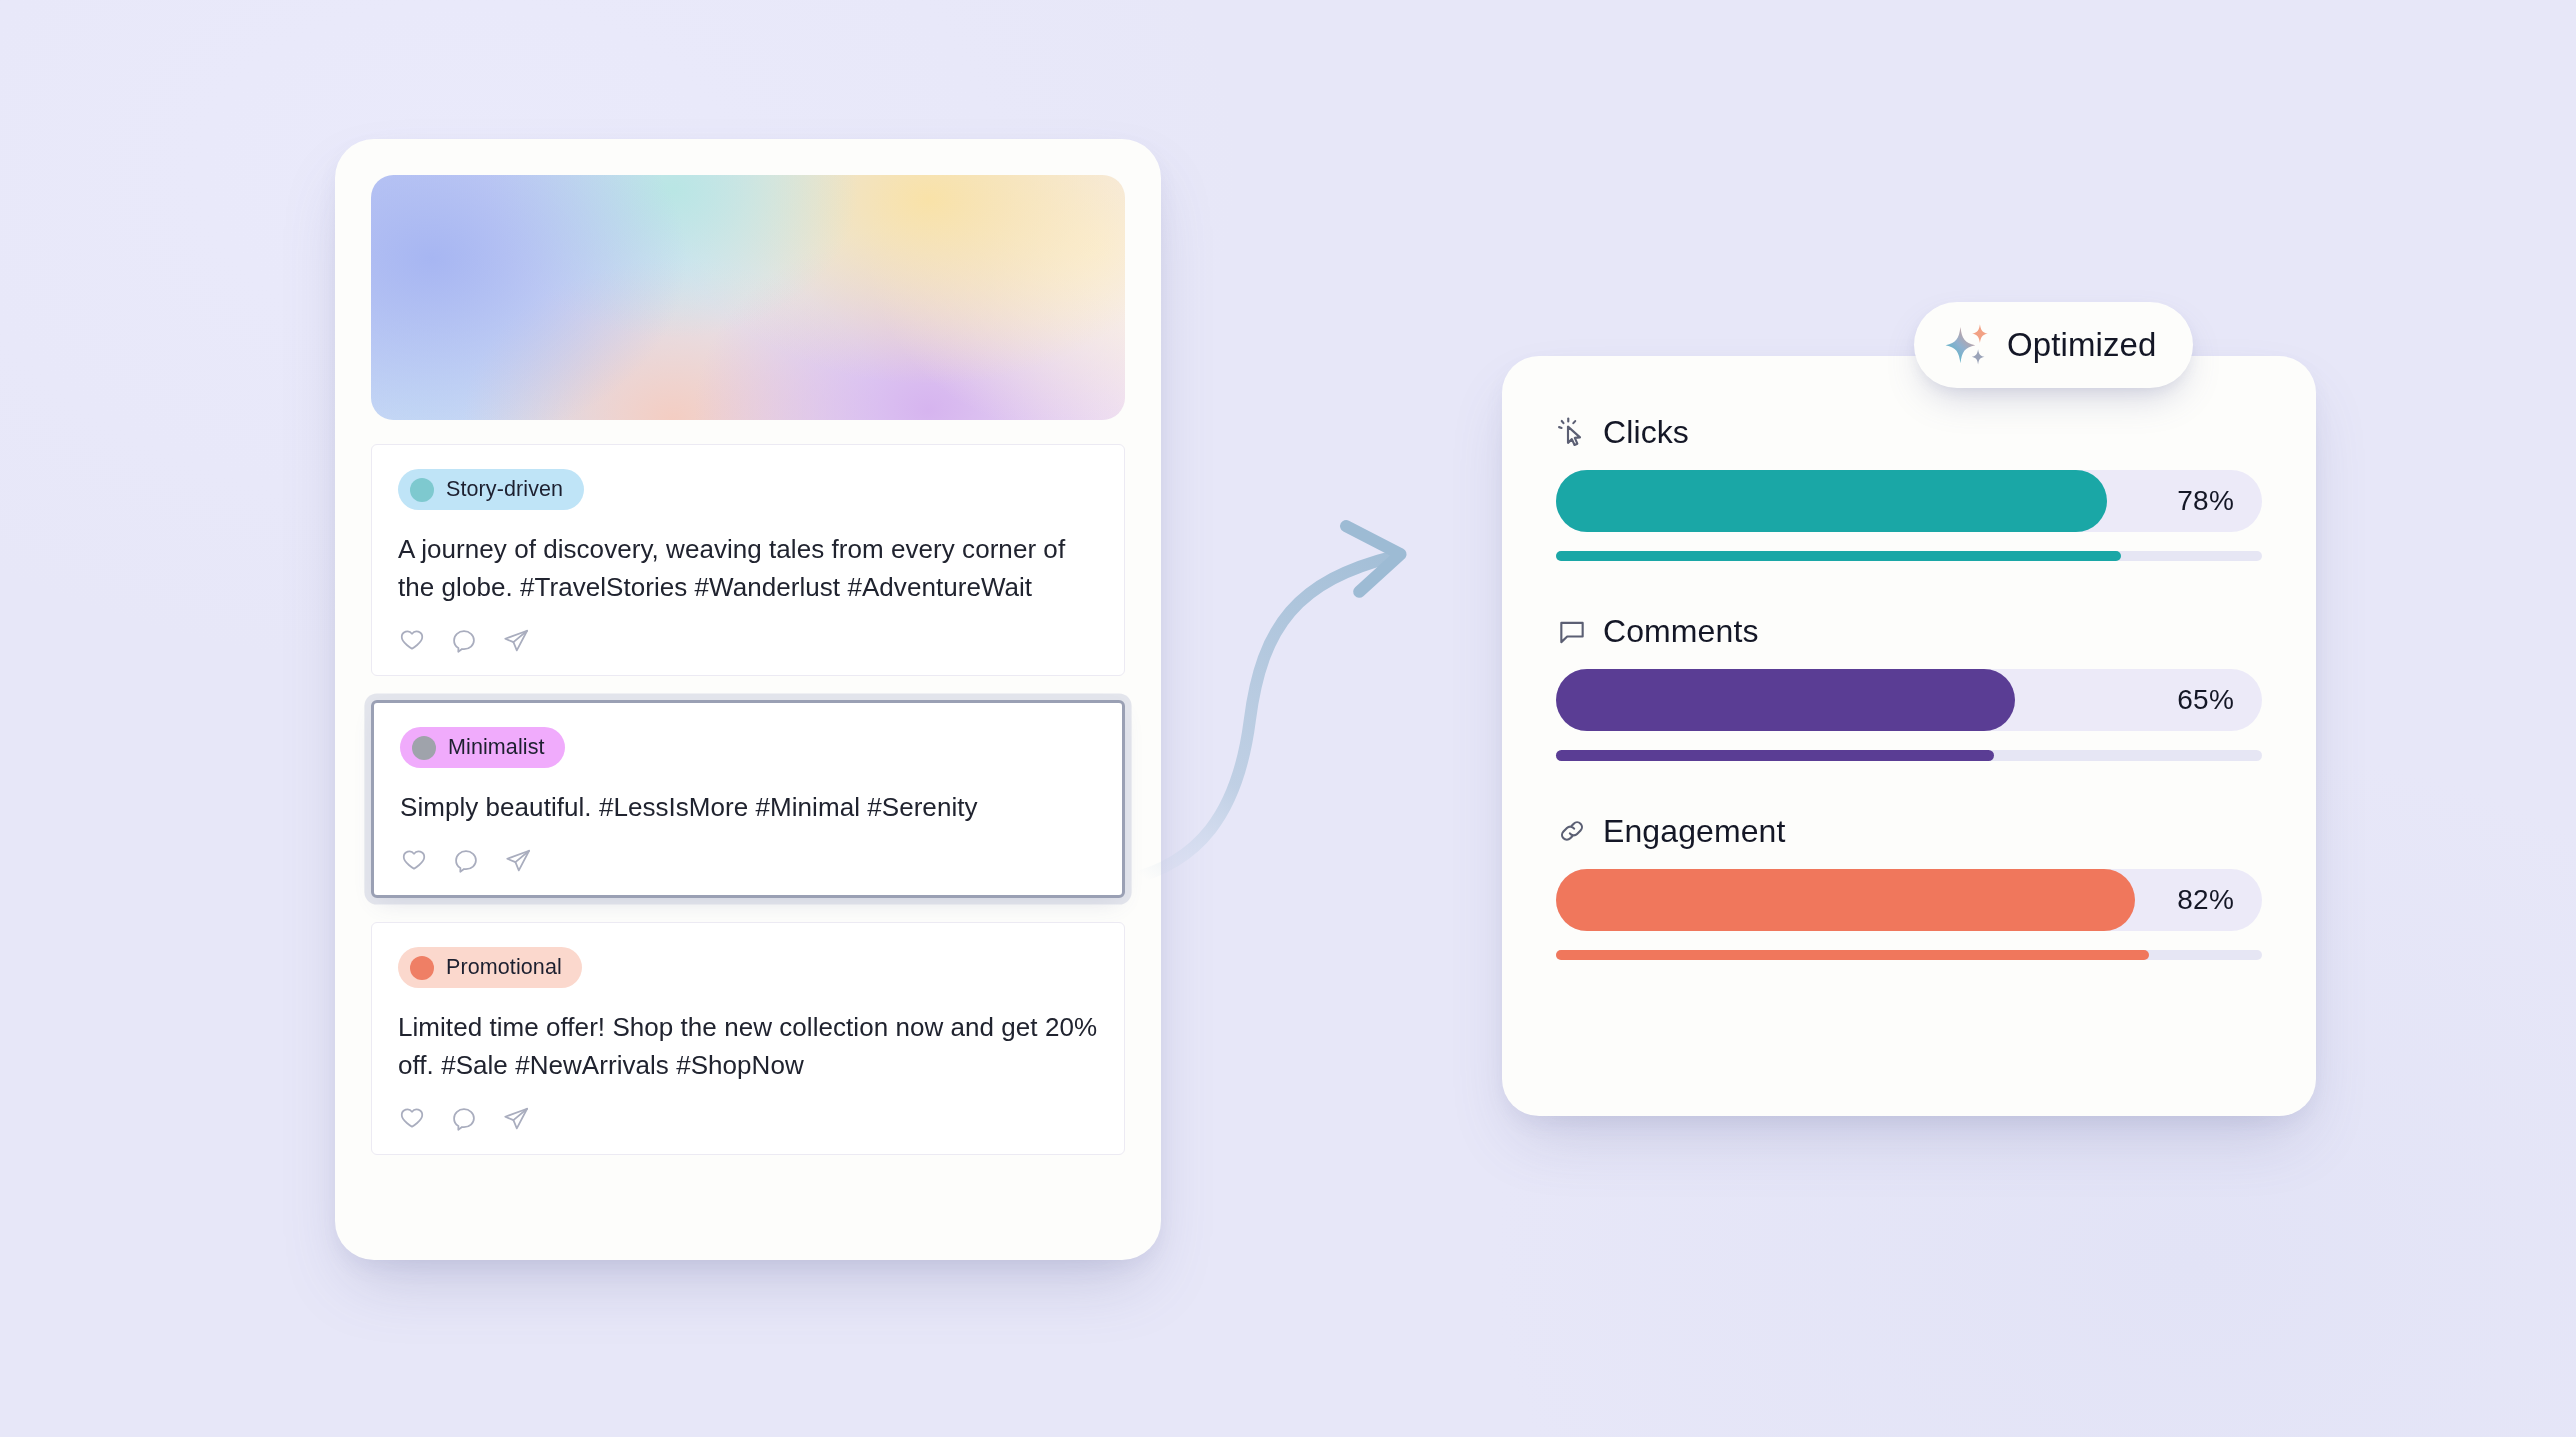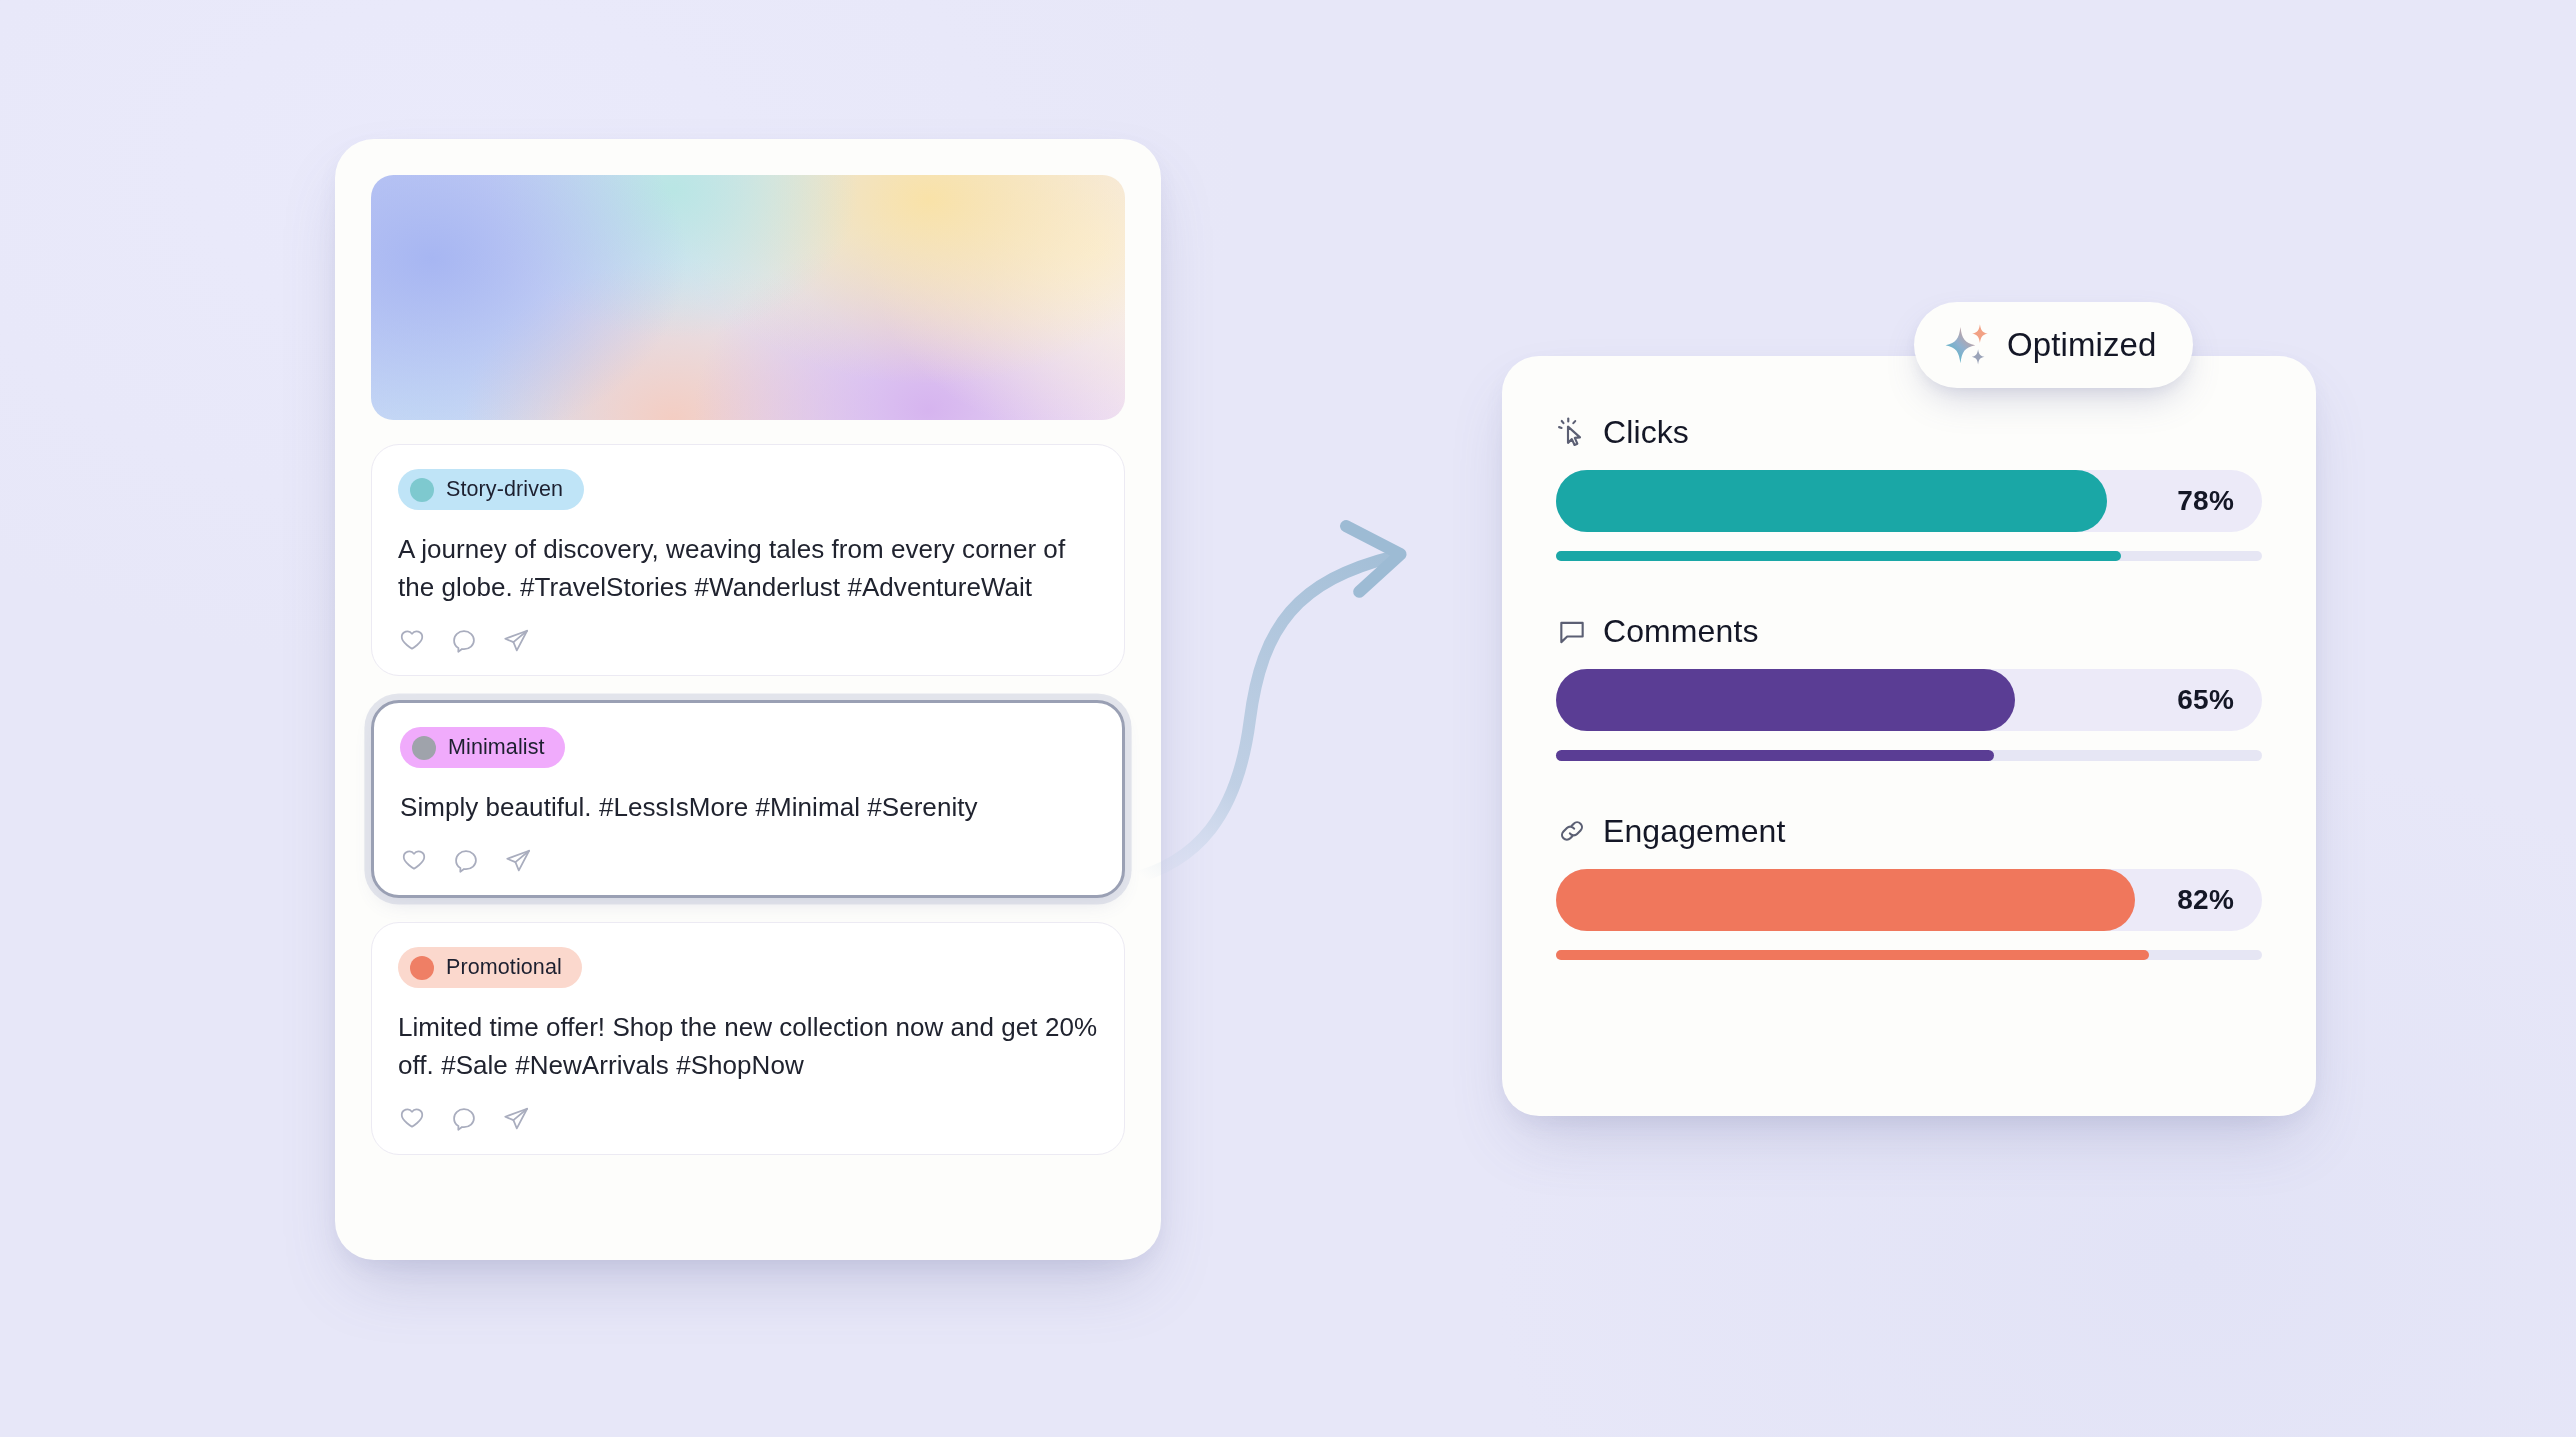--- a/index.html
+++ b/index.html
@@ -55,21 +55,21 @@
       radial-gradient(300px 243px at 6% 96%, #c7dcf5 0%, rgba(199,220,245,0) 68%),
       linear-gradient(118deg, #c3cdf4 0%, #dfe6f6 45%, #f3e6f4 100%);
   }
 
   
   .post-card {
     position: relative;
     margin-top: 24px;
     background: #ffffff;
     border: 1.5px solid #eceaf3;
-    border-radius: 28px;
+    border-radius: 6px;
     padding: 24px 26px 20.6px 26px;
   }
 
   .post-card.selected {
     border: 3.3px solid #9aa0b4;
     box-shadow: 0 0 0 6.6px rgba(196,200,218,0.45),
                 0 9.4px 22.5px -7.5px rgba(92,96,150,0.2);
   }
 
   .tag-pill {
@@ -148,21 +148,20 @@
     letter-spacing: 0.1px;
   }
 
   .bar-row {
     position: relative;
     height: 62px;
     border-radius: 31px;
     background: #eceaf8;
     display: flex;
     align-items: center;
-    font-weight: bold;
   }
 
   .bar-fill {
     position: absolute;
     left: 0;
     top: 0;
     bottom: 0;
     border-radius: 31px;
   }
 

